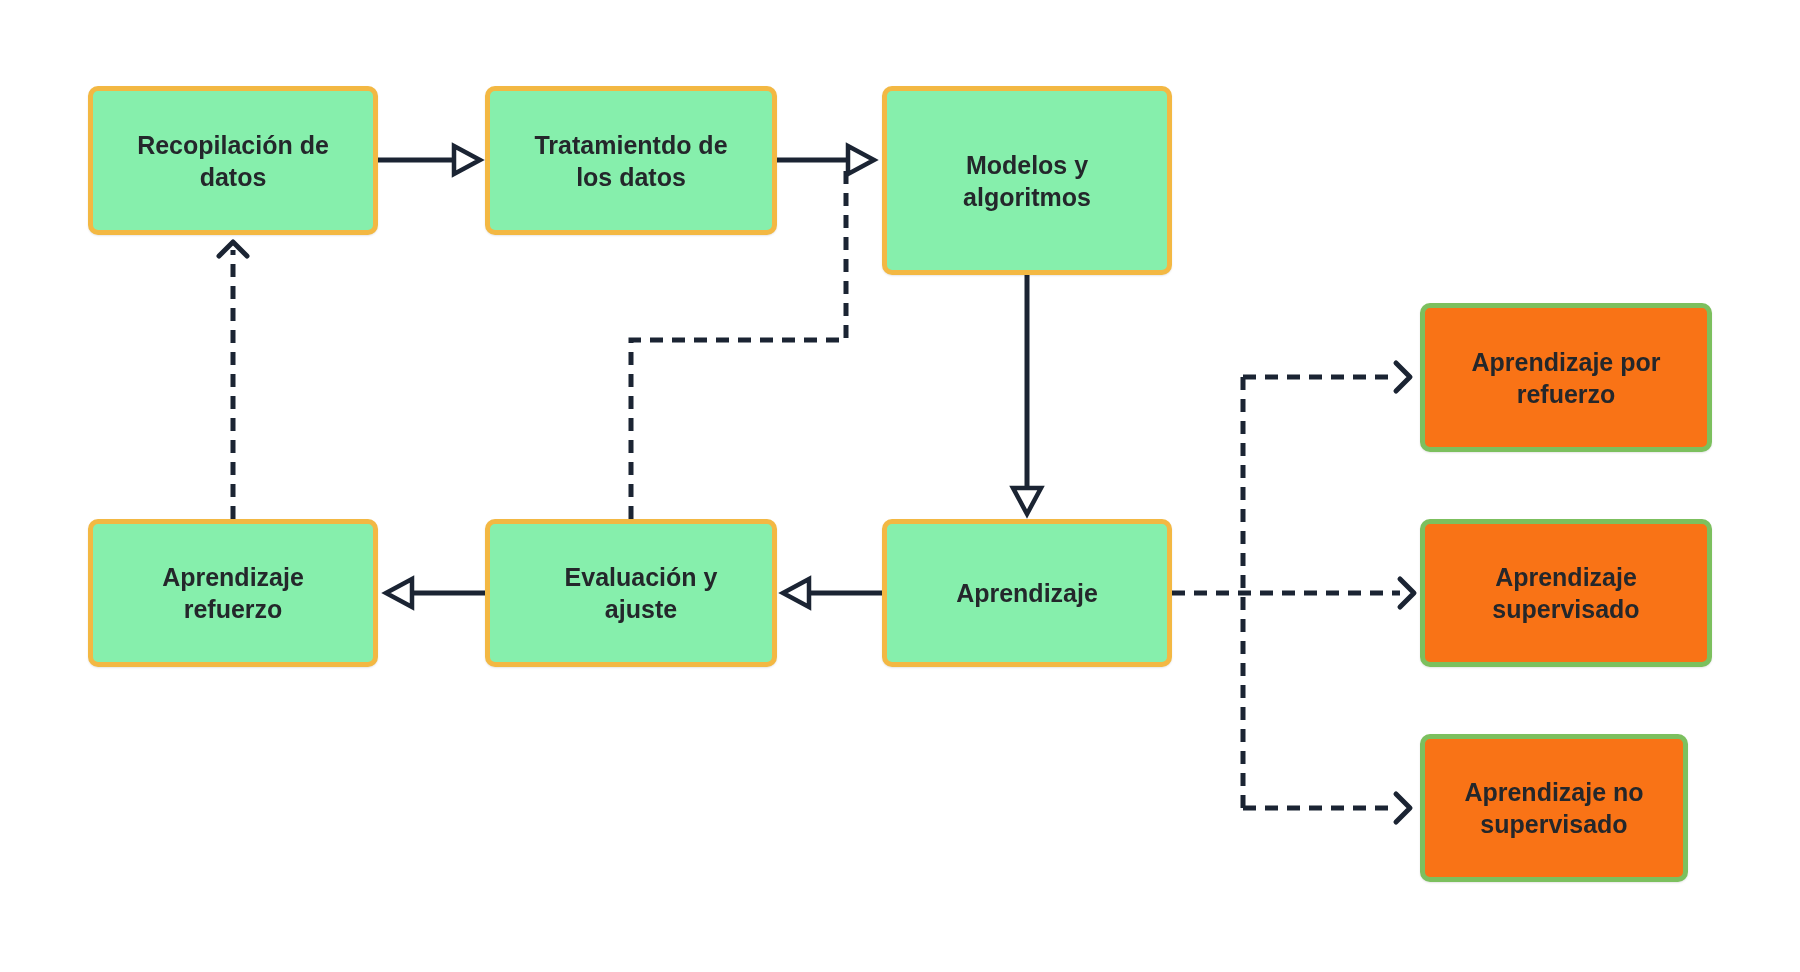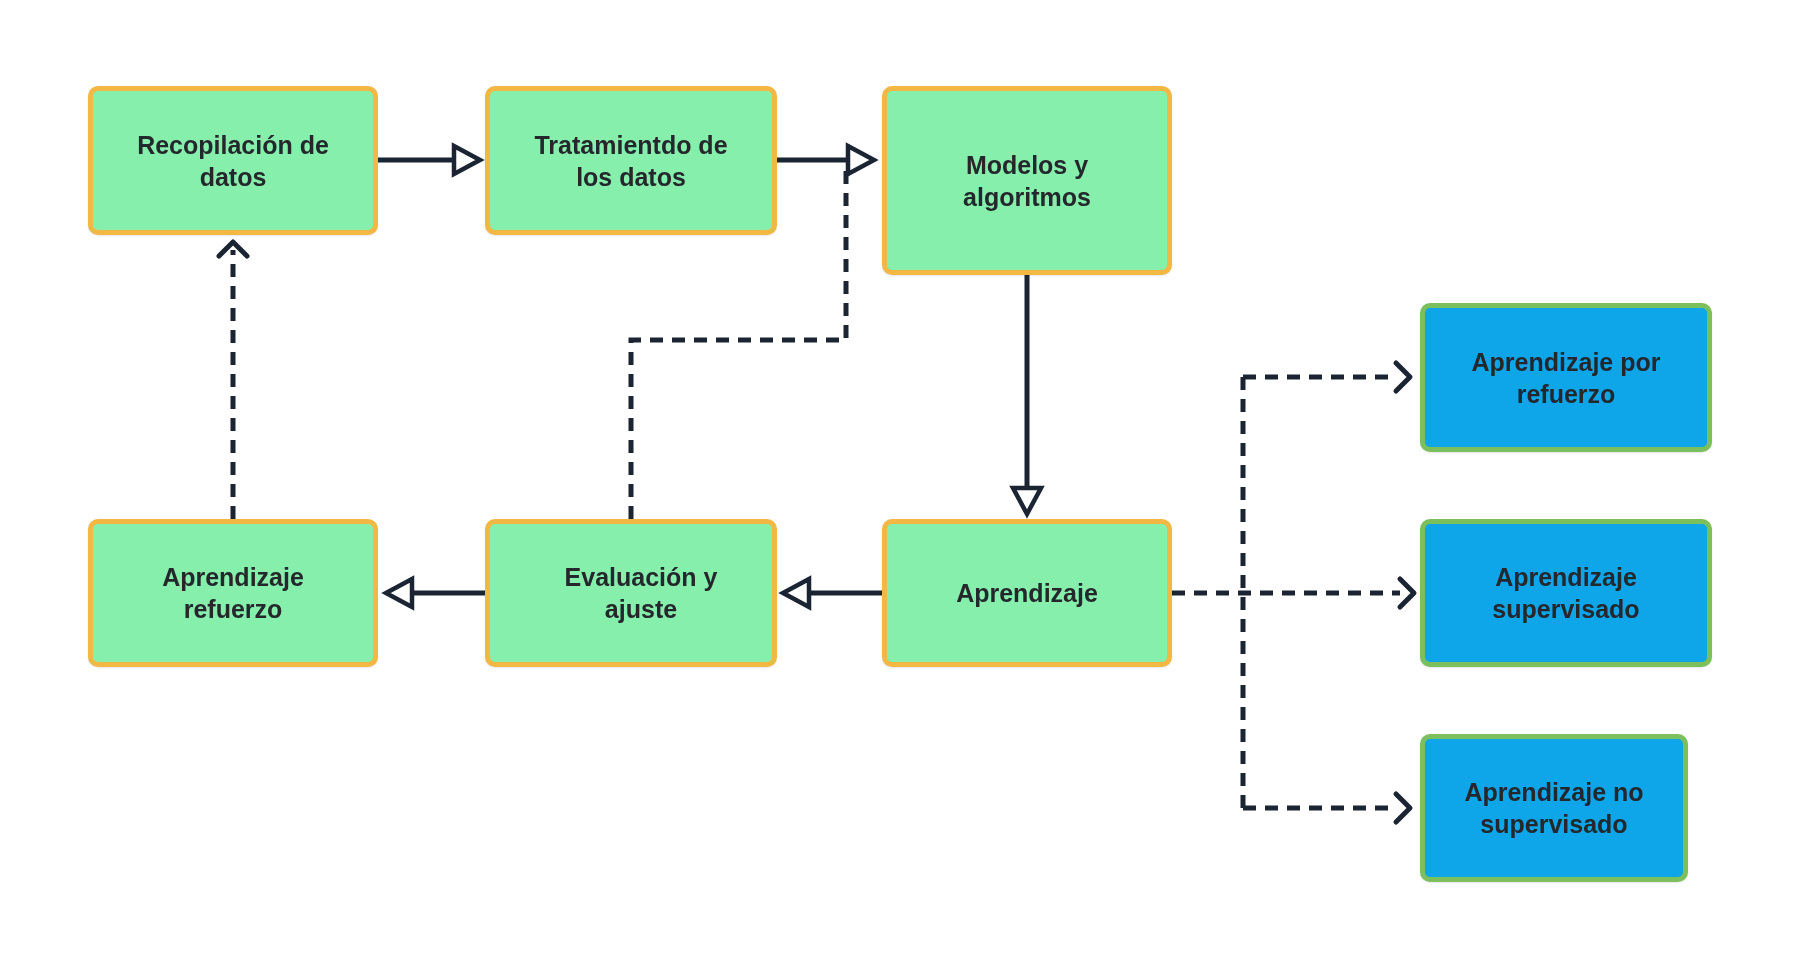--- a/index.html
+++ b/index.html
@@ -29,21 +29,21 @@
     font-weight: 600;
     line-height: 32px;
     color: #24272B;
     box-shadow: 0 1px 2px rgba(0,0,0,0.10);
   }
   .node.process {
     background: #86efac;
     border: 5px solid #F3B843;
   }
   .node.output {
-    background: #0ea5e9;
+    background: #f97316;
     border: 5px solid #7CC05E;
   }
   .edge-solid {
     stroke: #1B2433;
     stroke-width: 5;
     fill: none;
   }
   .edge-dashed {
     stroke: #1B2433;
     stroke-width: 5;

